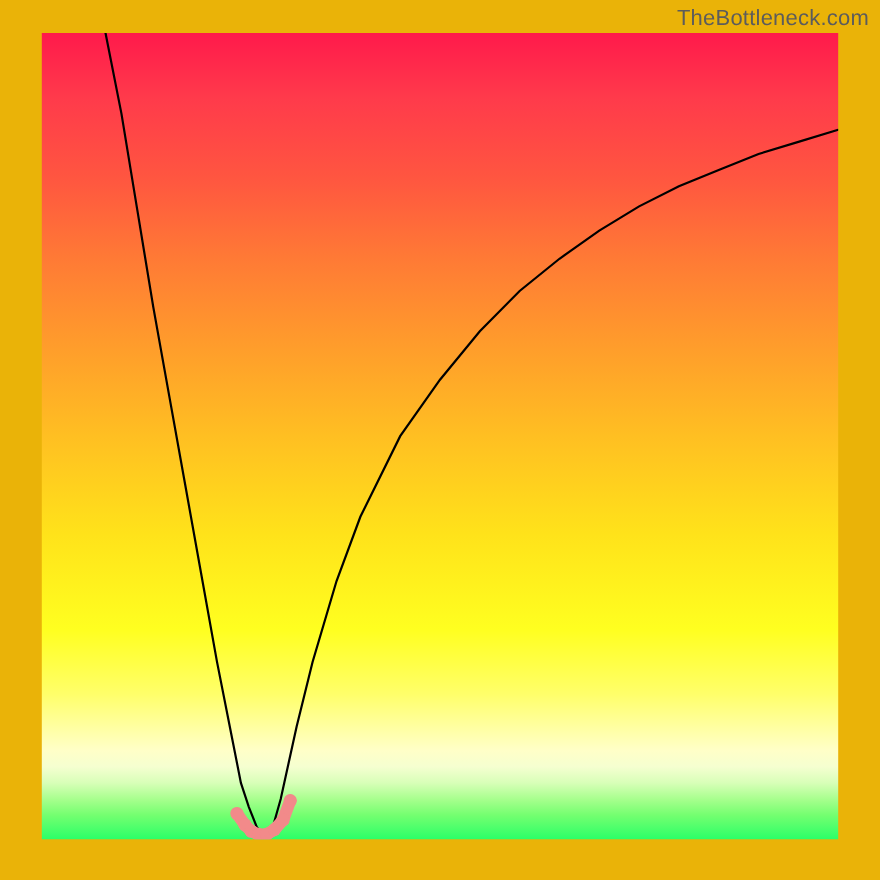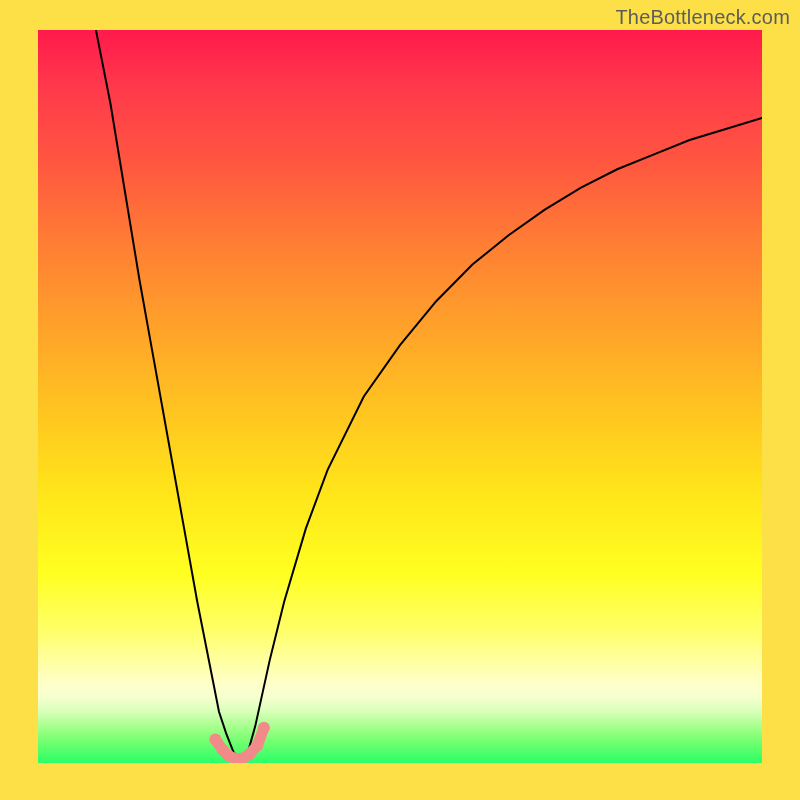--- a/index.html
+++ b/index.html
@@ -8,21 +8,21 @@
     width: 800px;
     height: 800px;
     overflow: hidden;
     background: #000;
     font-family: Arial, Helvetica, sans-serif;
   }
   .frame {
     position: relative;
     width: 800px;
     height: 800px;
-    background: #fde047;
+    background: #eab308;
   }
   .plot {
     position: absolute;
     left: 38px;
     top: 30px;
     width: 724px;
     height: 733px;
     background: linear-gradient(
       to bottom,
       #ff1a4b 0%,

